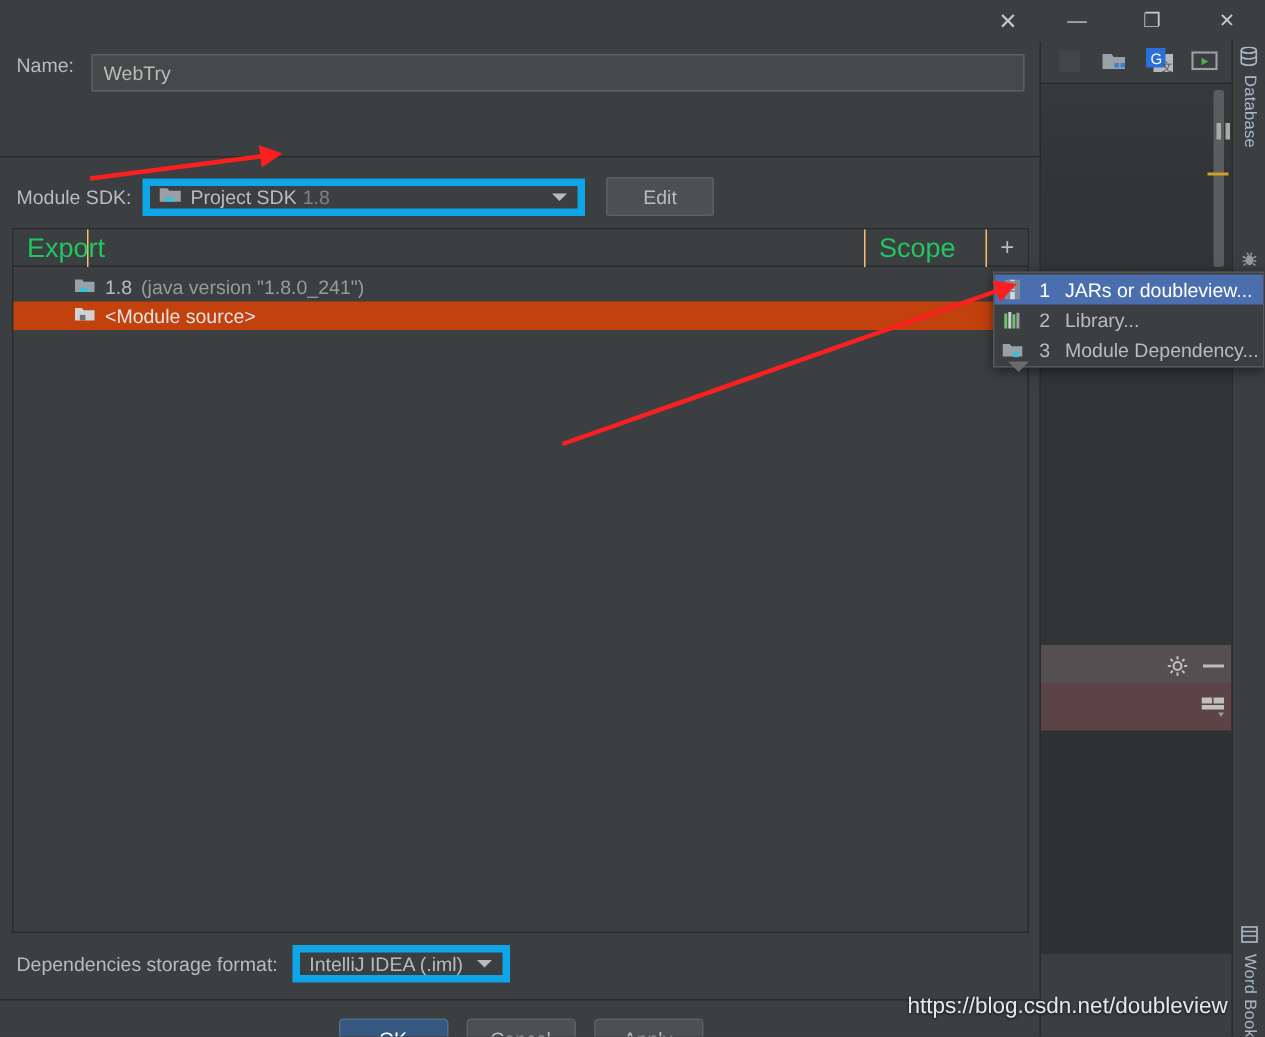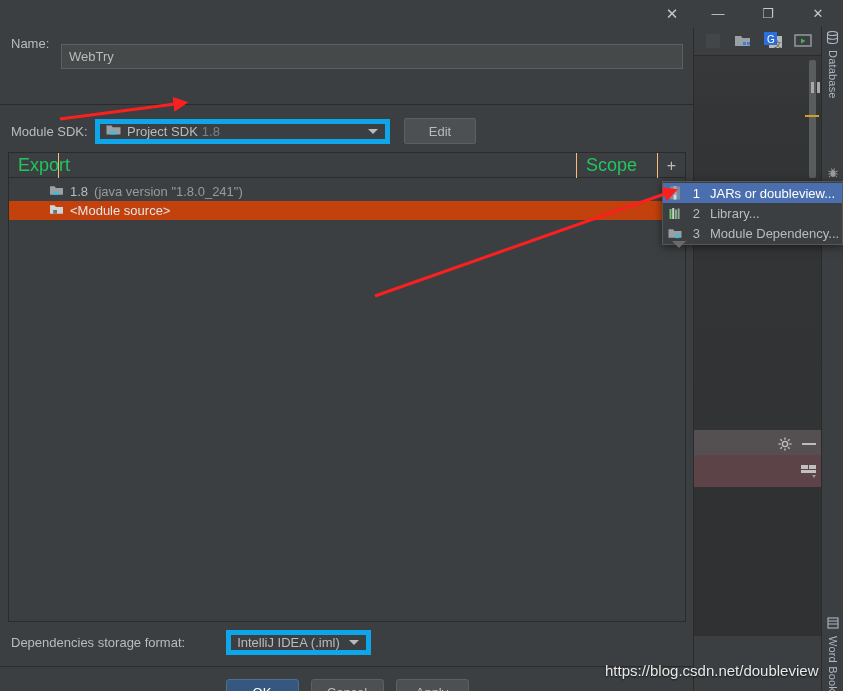--- a/index.html
+++ b/index.html
@@ -113,21 +113,20 @@
     display:flex; 
   }
   .lbl { color:#bbbbbb; font-size:13px; }
   .name-label { margin-left:11px; width:48px; }
   .name-input {
     margin-left:2px; width:622px; height:25px;
     background:#45494a; border:1px solid #5e6060;
     color:#bbbbbb; font-size:13px; padding:0 7px;
     font-family:"Liberation Sans", sans-serif;
     outline:none;
-    margin-top:8px;
   }
 
   .tabs {
     position:absolute; left:0; top:78px; width:694px; height:25px;
     display:flex; align-items:flex-start; padding-left:14px; gap:22px;
   }
   .tab { color:#bbbbbb; font-size:13px; padding:1px 6px 6px 6px; position:relative; }
   .tab.active { color:#dcdcdc; }
   .tab.active::after {
     content:""; position:absolute; left:-9px; right:-9px; bottom:-2px; height:3px;
@@ -182,21 +181,21 @@
     display:flex; align-items:center; height:19px;
     color:#bbbbbb; font-size:13px; padding-left:52px; gap:6px;
   }
   .row.selected { background:#c2410c; color:#e4e4e4; }
   .row-muted { color:#9a9a9a; }
   .tbody { position:relative; }
 
   
   .storage-row {
     position:absolute; left:0; top:628px; width:694px; height:28px;
-    display:flex; align-items:center;gap:31px;
+    display:flex; align-items:center;
   }
   .storage-label { margin-left:11px; color:#bbbbbb; font-size:13px; }
   .storage-combo { margin-left:10px; width:145px; }
   .dlg-sep {
     position:absolute; left:0; top:666px; width:694px; height:1px; background:#2b2b2b;
   }
   .dlg-buttons {
     position:absolute; left:0; top:667px; width:694px; height:24px;
     display:flex; align-items:flex-start; justify-content:center; gap:12px;
     padding-top:12px;

